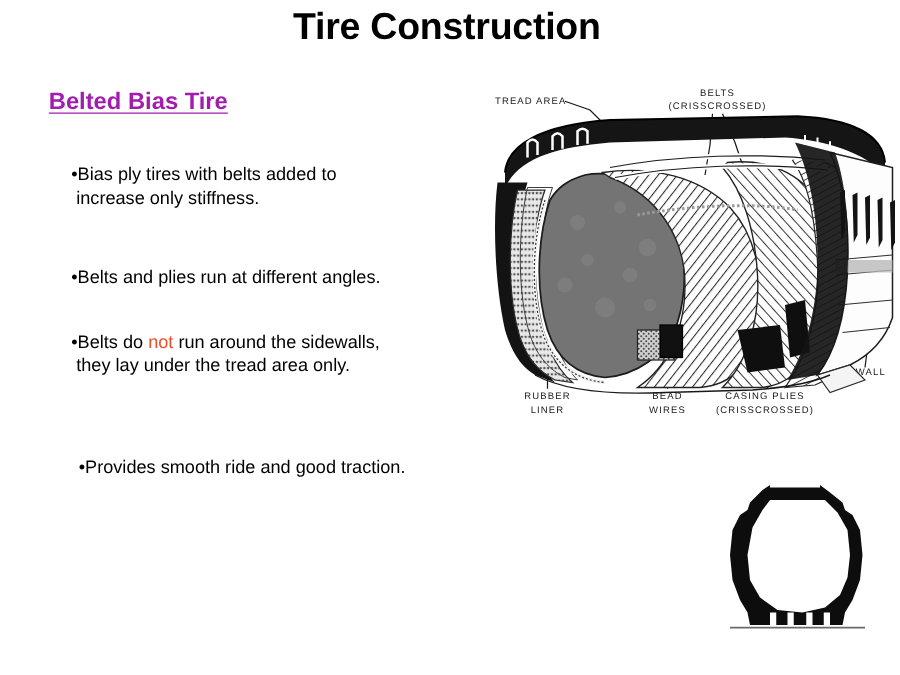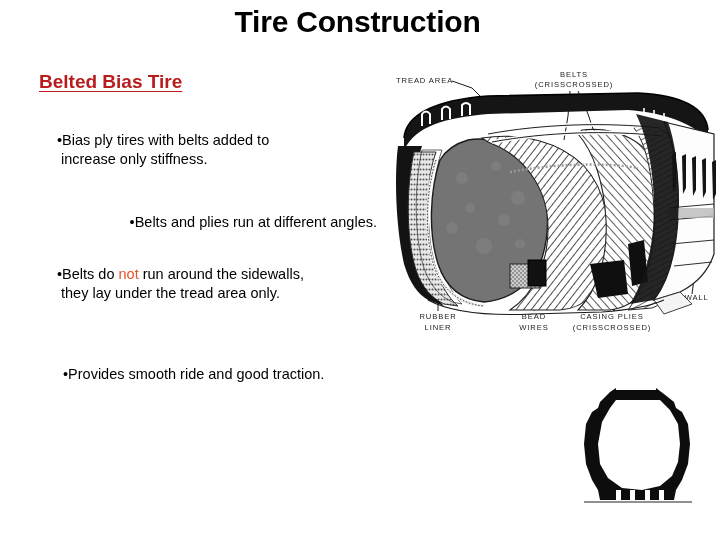--- a/index.html
+++ b/index.html
@@ -39,21 +39,21 @@
 
   
   .section-heading {
     position: absolute;
     left: 39px;
     top: 71px;
     font-size: 19px;
     font-weight: bold;
     text-decoration: underline;
     text-underline-offset: 3px;
-    color: #b91c1c;
+    color: #a21caf;
     white-space: nowrap;
   }
 
   
   .bullet {
     position: absolute;
     font-size: 14.5px;
     line-height: 19px;
     color: #000000;
   }
@@ -61,21 +61,21 @@
     display: inline;
   }
   .bullet .btext {
     display: inline;
   }
   .emph-red {
     color: #e8502a;
   }
 
   .b1 { left: 57px;  top: 131px; width: 300px; }
-  .b2 { left: 57px;  top: 213px; width: 320px; text-align: right; }
+  .b2 { left: 57px;  top: 213px; width: 320px; }
   .b3 { left: 57px;  top: 265px; width: 310px; }
   .b4 { left: 63px;  top: 365px; width: 340px; }
   .b5 { left: 63px;  top: 443px; width: 520px; }
   .b1 .cont, .b3 .cont { display: block; margin-left: 4px; }
 
   
   .diagram-main {
     position: absolute;
     left: 392px;
     top: 68px;

